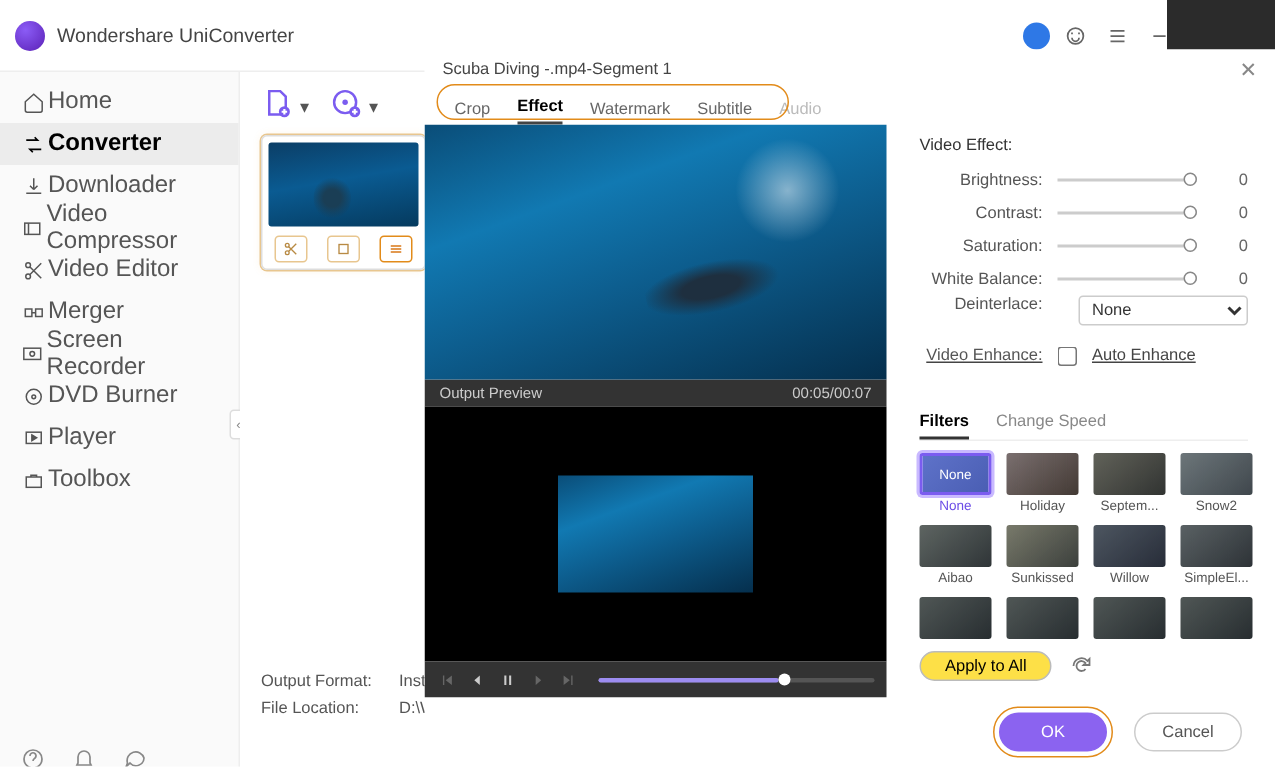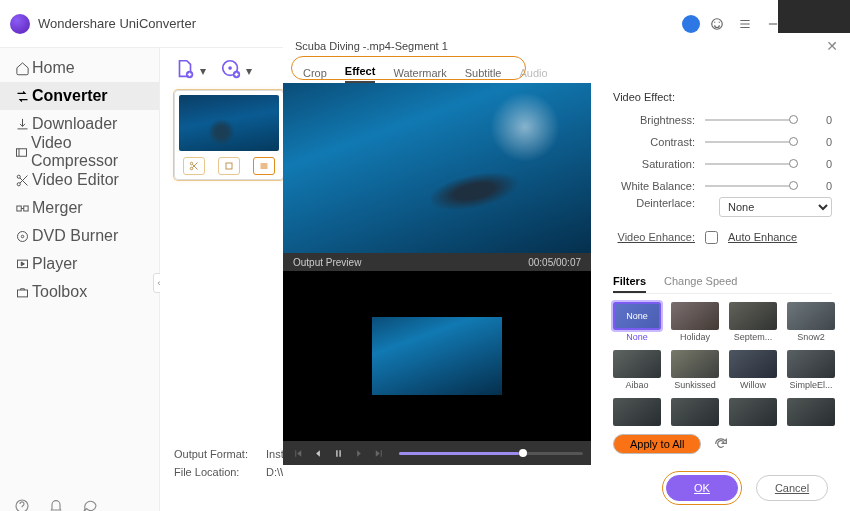--- a/index.html
+++ b/index.html
@@ -97,25 +97,25 @@
 .filter.f2 .fimg{filter:sepia(.2) hue-rotate(180deg) brightness(1.05);}
 .filter.f3 .fimg{filter:sepia(.5) brightness(.85);}
 .filter.f4 .fimg{filter:grayscale(.4) brightness(1.1) contrast(.85);}
 .filter.f5 .fimg{filter:sepia(.3) brightness(.9);}
 .filter.f6 .fimg{filter:sepia(.5) saturate(1.4) brightness(1.05);}
 .filter.f7 .fimg{filter:hue-rotate(20deg) brightness(.82);}
 .filter.f8 .fimg{filter:grayscale(.55) brightness(.92);}
 .filter.r3 .fimg{filter:sepia(.25) brightness(.78);}
 
 .apply-row { margin-top:8px; display:flex; align-items:center; gap:12px;}
-.applybtn { border:1px solid #bbb; background:#f97316; font-size:11px; padding:3px 16px; border-radius:11px; cursor:pointer;text-align:right;}
+.applybtn { border:1px solid #bbb; background:#fde047; font-size:11px; padding:3px 16px; border-radius:11px; cursor:pointer;text-align:right;}
 .refresh { width:16px; height:16px; color:#777;}
 
 .dlg-foot { height:46px; display:flex; align-items:center; justify-content:flex-end; gap:14px; padding:0 22px;}
-.btn { min-width:72px; height:26px; border-radius:13px; font-size:11px; display:flex; align-items:center; justify-content:center; cursor:pointer;text-decoration:underline;}
+.btn { min-width:72px; height:26px; border-radius:13px; font-size:11px; display:flex; align-items:center; justify-content:center; cursor:pointer;}
 .btn.ok { background:#8b63f0; color:#fff; border:1px solid #8b63f0;}
 .btn.cancel { background:#fff; color:#555; border:1px solid #ccc;}
 .ok-ring { border:1.5px solid #e28b1a; border-radius:18px; padding:3px;}
 </style>
 </head>
 <body>
 
 <div class="titlebar">
   <div class="logo"></div>
   <div class="title">Wondershare UniConverter</div>
@@ -197,20 +197,29 @@
       </div>
     <div class="side-item">
         <span class="sicon">
           <svg viewBox="0 0 24 24" fill="none" stroke="currentColor" stroke-width="1.6">
             <rect x="3" y="8" width="7" height="8"></rect>
             <rect x="14" y="8" width="7" height="8"></rect>
             <path d="M10 12h4"></path>
           </svg>
         </span>
         <span>Merger</span>
+      </div>
+    <div class="side-item">
+        <span class="sicon">
+          <svg viewBox="0 0 24 24" fill="none" stroke="currentColor" stroke-width="1.6">
+            <rect x="3" y="5" width="18" height="12"></rect>
+            <circle cx="12" cy="11" r="2.5"></circle>
+          </svg>
+        </span>
+        <span>Screen Recorder</span>
       </div>
     <div class="side-item">
         <span class="sicon">
           <svg viewBox="0 0 24 24" fill="none" stroke="currentColor" stroke-width="1.6">
             <circle cx="12" cy="12" r="8"></circle>
             <circle cx="12" cy="12" r="2"></circle>
           </svg>
         </span>
         <span>DVD Burner</span>
       </div>

